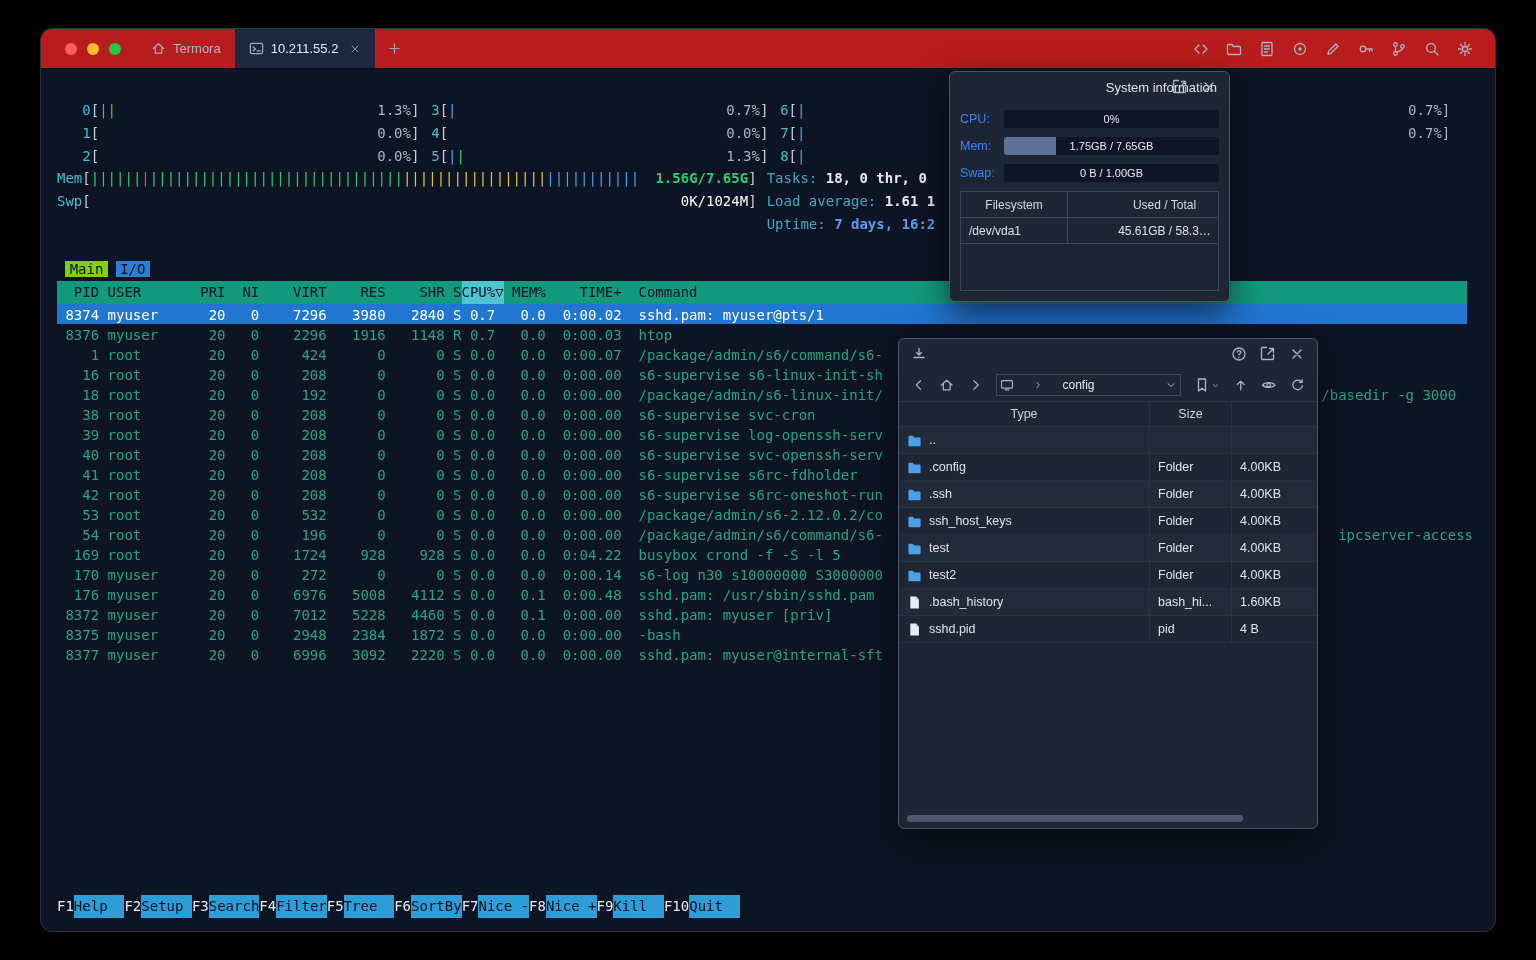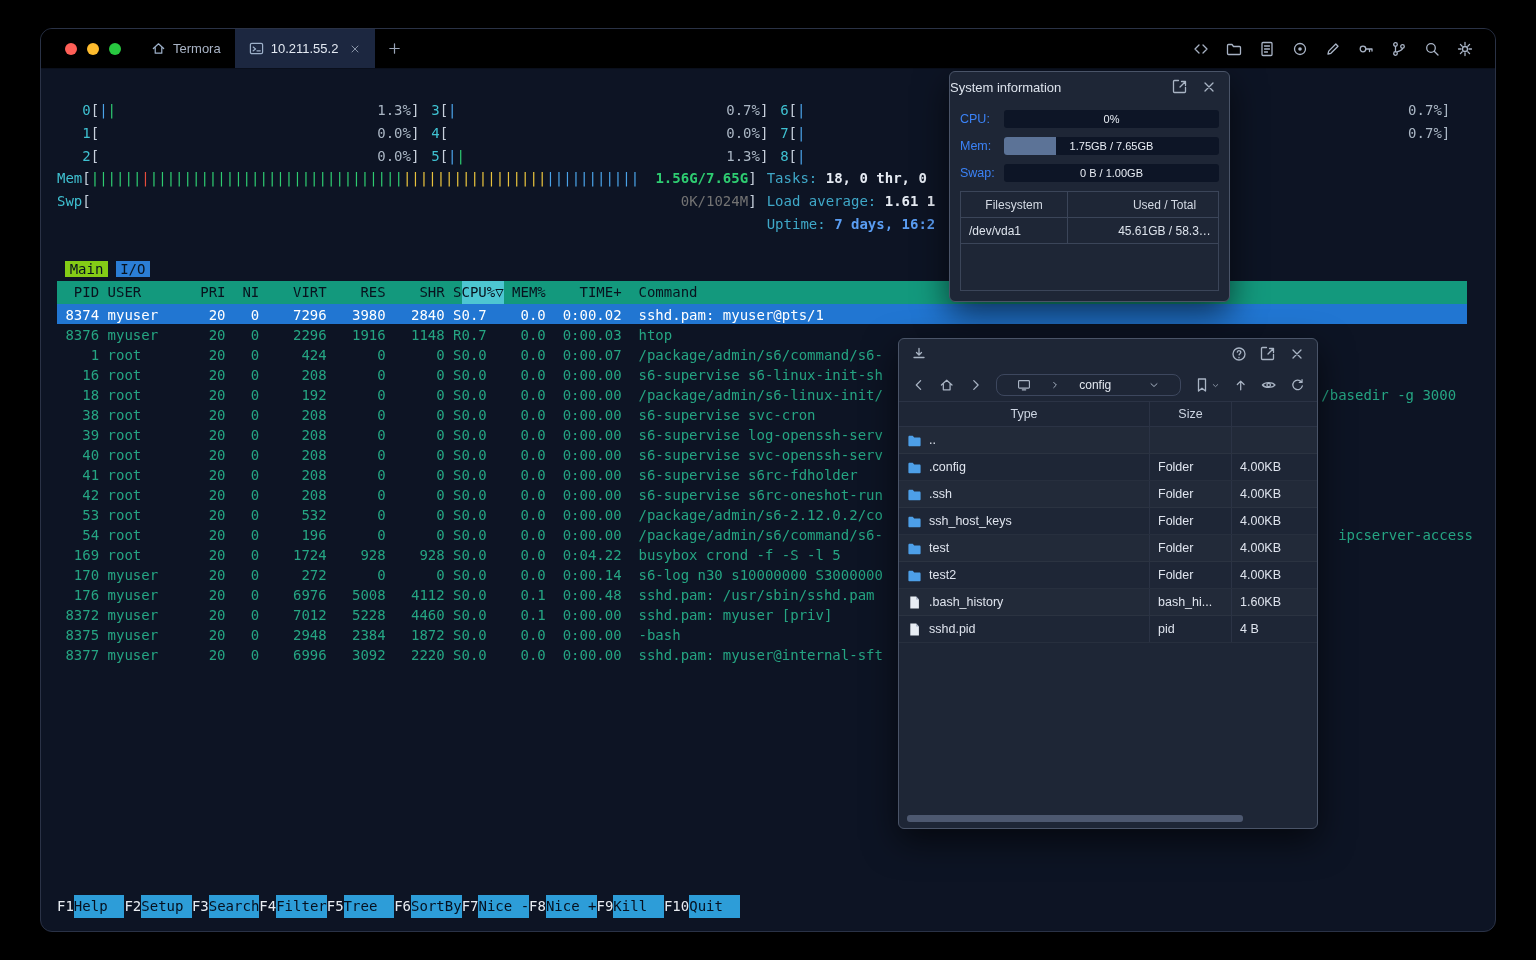--- a/index.html
+++ b/index.html
@@ -1,20 +1,20 @@
 <!DOCTYPE html>
 <html><head>
 <meta charset="utf-8">
 <style>
   html,body{margin:0;padding:0;background:#000;width:1536px;height:960px;overflow:hidden;}
   *{box-sizing:border-box;}
   .window{position:absolute;left:40px;top:28px;width:1456px;height:904px;background:#0d1424;
     border-radius:12px;border:1px solid #2a3246;overflow:hidden;box-shadow:0 20px 60px rgba(0,0,0,.8);}
   
-  .titlebar{position:relative;height:40px;background:#000000;display:flex;align-items:stretch;
+  .titlebar{position:relative;height:40px;background:#b91c1c;display:flex;align-items:stretch;
     font-family:"Liberation Sans",sans-serif;border-bottom:1px solid #0a0f1c;}
   .lights{display:flex;align-items:center;gap:10px;padding:0 16px 0 24px;}
   .light{width:12px;height:12px;border-radius:50%;}
   .light.red{background:#ff5f57}.light.yellow{background:#febc2e}.light.green{background:#28c840}
   .tab{display:flex;align-items:center;gap:7px;padding:0 14px;font-size:13px;color:#a9b4c6;}
   .tab.active{background:#1c2740;color:#e3e9f2;}
   .tab .picon{width:15px;height:15px;color:#9db0c9;}
   .tab .tclose{width:12px;height:12px;color:#8b96a9;margin-left:4px;}
   .newtab{display:flex;align-items:center;padding:0 12px;}
   .newtab .picon{width:15px;height:15px;color:#9aa5b8;}
@@ -28,68 +28,68 @@
   .meter{position:absolute;top:0;display:flex;width:40ch;}
   .meter.c0{left:3ch}.meter.c1{left:44.4ch}.meter.c2{left:85.8ch}
   .meter.wide{left:0;width:83ch;}
   .mlabel{color:#3fc1d1;}
   .mbr{color:#c7d0dc;}
   .mfill{flex:1;display:flex;overflow:hidden;}
   .mpct{margin-left:auto;color:#aab6c4;}
   .pipe.g{color:#2ecc71}.pipe.r{color:#e74c3c}.pipe.y{color:#e8c33d}.pipe.b{color:#4aa3e8}
   .meter-end{position:absolute;left:160.3ch;top:0;color:#aab6c4;}
   .vgreen{color:#2ecc71;font-weight:700;margin-left:auto;}
-  .vdim{color:#737373;margin-left:auto;}
+  .vdim{color:#ffffff;margin-left:auto;}
   .sysline{position:absolute;left:84.2ch;top:0;white-space:pre;}
   .syslab{color:#3fa8c8;}
   .vwhite{color:#e6ebf3;font-weight:700;}
   .vblue{color:#5a9df2;font-weight:700;}
   .stab{padding:0 .5ch;}
   .stab.main{margin-left:1ch;background:#84cc16;color:#08131f;}
   .stab.io{margin-left:1ch;background:#2b7ed6;color:#08131f;}
   .phead{display:flex;height:22.75px;background:#13997d;color:#08131f;white-space:pre;}
   .phead .sort{background:#4dc6d2;}
   .prow{display:flex;height:20px;white-space:pre;position:relative;}
   .prow.selected{background:#2176d2;}
   .prow.selected span{color:#fff;}
   .f-pid{width:5ch;text-align:right}.f-g{width:1ch}.f-user{width:10ch}
   .f-pri{width:4ch;text-align:right}.f-ni{width:4ch;text-align:right}
   .f-virt{width:8ch;text-align:right}.f-res{width:7ch;text-align:right}.f-shr{width:7ch;text-align:right}
-  .f-s{width:2ch;text-align:right}.f-cpu{width:5ch;text-align:left}.f-mem{width:5ch;text-align:right}
+  .f-s{width:2ch;text-align:right}.f-cpu{width:5ch;text-align:center}.f-mem{width:5ch;text-align:right}
   .f-time{width:9ch;text-align:right}.f-cmd{margin-left:2ch}
   .f-cont{position:absolute;top:0;}
   .fkeys{position:absolute;left:0;top:796px;display:flex;white-space:pre;}
   .fkey{color:#e8ecf2;}
   .flabel{background:#2d9dd8;color:#06101f;}
   
   .panel{position:absolute;background:#1e2636;border:1px solid #4a5468;border-radius:6px;
     box-shadow:0 12px 34px rgba(0,0,0,.6);font-family:"Liberation Sans",sans-serif;color:#dde3ec;z-index:5;}
   .ptitle{position:relative;height:30px;display:flex;align-items:center;font-size:13px;}
-  .ptitle .ttext{position:absolute;left:0;right:12px;text-align:left;color:#dde3ec;}
+  .ptitle .ttext{position:absolute;left:0;right:12px;text-align:right;color:#dde3ec;}
   .ptitle .lefticon{position:relative;z-index:1;margin-left:12px;}
   .ptitle .ticons{position:relative;z-index:1;margin-left:auto;display:flex;gap:13px;padding-right:12px;}
   .picon{display:inline-block;width:16px;height:16px;color:#a9b4c4;}
   .picon.sm{width:14px;height:14px}.picon.xs{width:12px;height:12px}.picon.xxs{width:9px;height:9px}
   #sysinfo{left:908px;top:42px;width:281px;height:231px;}
   .sirow{display:flex;align-items:center;height:20px;margin:7px 10px;}
   .silabel{width:44px;font-size:12.5px;color:#3b82f6;}
   .sibar{position:relative;flex:1;height:18px;background:#0d1526;border-radius:3px;overflow:hidden;}
   .sibar .fill{position:absolute;left:0;top:0;bottom:0;background:#5c7397;}
   .sibar .btext{position:relative;text-align:center;font-size:11px;line-height:18px;color:#e8edf4;}
   .fstable{margin:8px 10px 0 10px;border:1px solid #3b4559;height:100px;font-size:12px;}
   .fsrow{display:grid;grid-template-columns:1fr 1fr;height:26px;gap:43px;}
   .fsrow.head{border-bottom:1px solid #3b4559;color:#d4dae4;}
   .fsrow.data{border-bottom:1px solid #3b4559;}
   .fscell{display:flex;align-items:center;justify-content:center;}
   .fscell:first-child{border-right:1px solid #3b4559;}
   .fsrow.data .fscell:first-child{justify-content:flex-start;padding-left:8px;}
   #sftp{left:857px;top:309px;width:420px;height:491px;}
   .stoolbar{height:32px;display:flex;align-items:center;padding:0 12px;gap:13px;}
   .crumb{display:flex;align-items:center;height:22px;width:190px;border:1px solid #3d475e;
-    border-radius:8px;padding:0 20px;gap:18px;font-size:12px;color:#e2e7ef;}
+    border-radius:0;padding:0 3px;gap:18px;font-size:12px;color:#e2e7ef;}
   .crumb .grow{flex:1;}
   .bmwrap{display:flex;align-items:center;gap:1px;}
   .sheader{display:grid;grid-template-columns:251px 82px 85px;height:26px;font-size:12.5px;color:#cdd5e2;
     border-top:1px solid #2b3345;border-bottom:1px solid #2b3345;}
   .sheader .hcell{display:flex;align-items:center;justify-content:center;}
   .sheader .hcell:nth-child(-n+2){border-right:1px solid #2b3345;}
   .srow{display:grid;grid-template-columns:251px 82px 85px;height:27px;font-size:12.5px;color:#dfe4ee;
     border-bottom:1px solid rgba(255,255,255,0.045);}
   .srow:nth-child(odd){background:rgba(255,255,255,0.02);}
   .scell{display:flex;align-items:center;padding-left:8px;overflow:hidden;}

